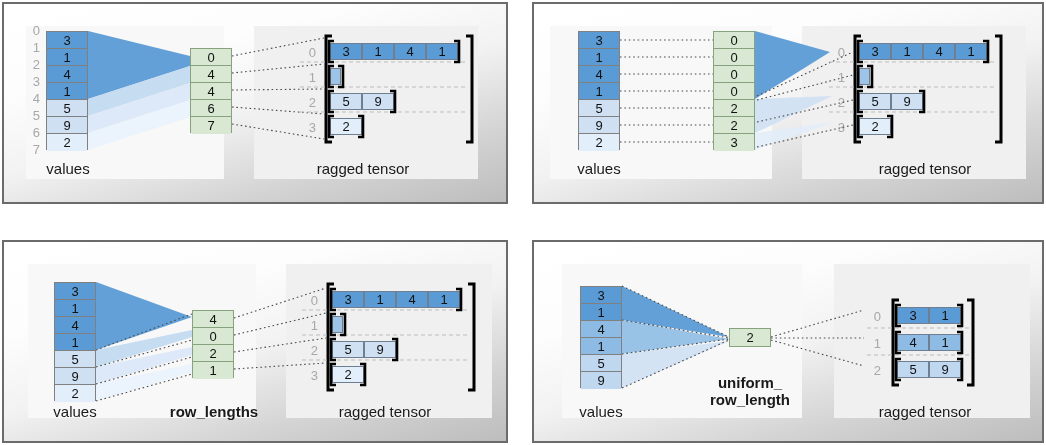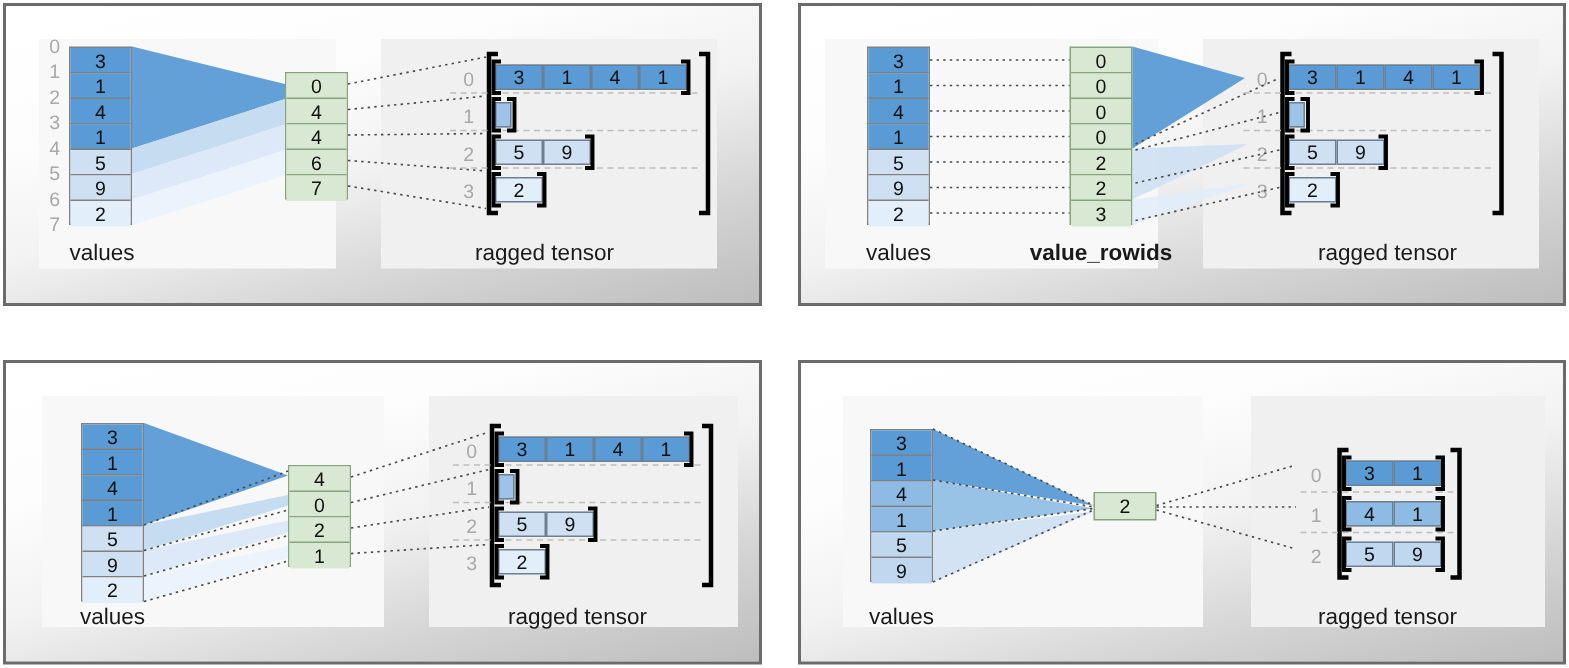--- a/index.html
+++ b/index.html
@@ -162,21 +162,20 @@
     <div class="gcell" style="height:17px;">0</div>
     <div class="gcell" style="height:17px;">0</div>
     <div class="gcell" style="height:17px;">0</div>
     <div class="gcell" style="height:17px;">0</div>
     <div class="gcell" style="height:17px;">2</div>
     <div class="gcell" style="height:17px;">2</div>
     <div class="gcell" style="height:17px;">3</div>
   </div>
 
   <div class="caption" style="left:565px;top:161px;width:68px;">values</div>
-  <div class="caption bold" style="left:660px;top:161px;width:148px;">value_rowids</div>
   <div class="caption" style="left:862px;top:161px;width:126px;">ragged tensor</div>
 
   <div class="rowidx" style="left:833px;top:46px;width:12px;">0</div>
   <div class="rowidx" style="left:833px;top:71px;width:12px;">1</div>
   <div class="rowidx" style="left:833px;top:96px;width:12px;">2</div>
   <div class="rowidx" style="left:833px;top:121px;width:12px;">3</div>
 
   <div class="rcell" style="left:859px;top:43px;width:32px;height:17px;background:#5b9bd5;">3</div>
   <div class="rcell" style="left:891px;top:43px;width:32px;height:17px;background:#5b9bd5;">1</div>
   <div class="rcell" style="left:923px;top:43px;width:32px;height:17px;background:#5b9bd5;">4</div>
@@ -202,20 +201,21 @@
   </div>
 
   <div class="gcol" style="left:192px;top:310px;width:42px;height:68px;">
     <div class="gcell" style="height:17px;">4</div>
     <div class="gcell" style="height:17px;">0</div>
     <div class="gcell" style="height:17px;">2</div>
     <div class="gcell" style="height:17px;">1</div>
   </div>
 
   <div class="caption" style="left:41px;top:404px;width:68px;">values</div>
+  <div class="caption bold" style="left:148px;top:404px;width:132px;">row_lengths</div>
   <div class="caption" style="left:322px;top:404px;width:126px;">ragged tensor</div>
 
   <div class="rowidx" style="left:306px;top:294px;width:12px;">0</div>
   <div class="rowidx" style="left:306px;top:319px;width:12px;">1</div>
   <div class="rowidx" style="left:306px;top:344px;width:12px;">2</div>
   <div class="rowidx" style="left:306px;top:369px;width:12px;">3</div>
 
   <div class="rcell" style="left:332px;top:291px;width:32px;height:17px;background:#5b9bd5;">3</div>
   <div class="rcell" style="left:364px;top:291px;width:32px;height:17px;background:#5b9bd5;">1</div>
   <div class="rcell" style="left:396px;top:291px;width:32px;height:17px;background:#5b9bd5;">4</div>
@@ -237,20 +237,22 @@
     <div class="cell" style="height:17px;background:#8dbbe3;">1</div>
     <div class="cell" style="height:17px;background:#bfd8ef;">5</div>
     <div class="cell" style="height:17px;background:#bfd8ef;">9</div>
   </div>
 
   <div class="gcol" style="left:729px;top:328px;width:42px;height:19px;">
     <div class="gcell" style="height:17px;">2</div>
   </div>
 
   <div class="caption" style="left:567px;top:404px;width:68px;">values</div>
+  <div class="caption bold" style="left:676px;top:375px;width:148px;">uniform_
+row_length</div>
   <div class="caption" style="left:862px;top:404px;width:126px;">ragged tensor</div>
 
   <div class="rowidx" style="left:869px;top:310px;width:12px;">0</div>
   <div class="rowidx" style="left:869px;top:337px;width:12px;">1</div>
   <div class="rowidx" style="left:869px;top:364px;width:12px;">2</div>
 
   <div class="rcell" style="left:897px;top:307px;width:32px;height:17px;background:#5b9bd5;">3</div>
   <div class="rcell" style="left:929px;top:307px;width:32px;height:17px;background:#5b9bd5;">1</div>
   <div class="rcell" style="left:897px;top:334px;width:32px;height:17px;background:#8dbbe3;">4</div>
   <div class="rcell" style="left:929px;top:334px;width:32px;height:17px;background:#8dbbe3;">1</div>

